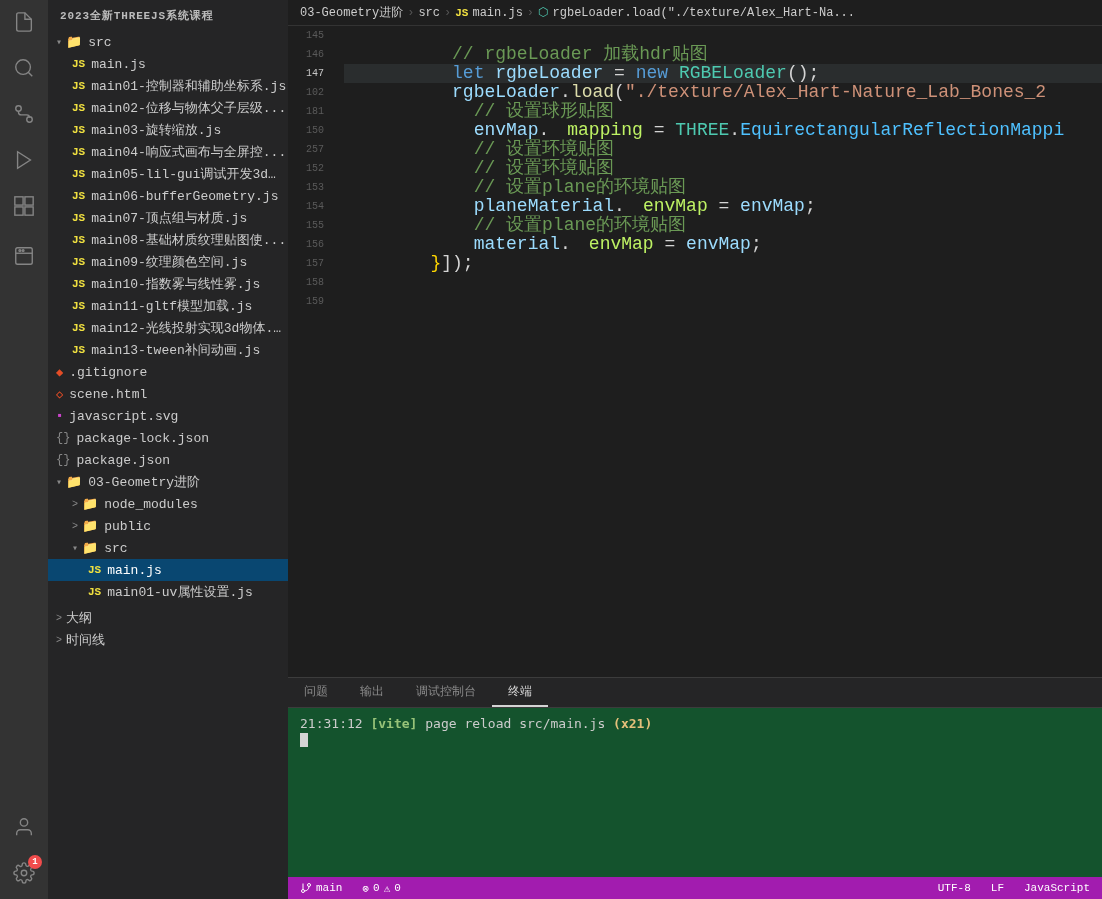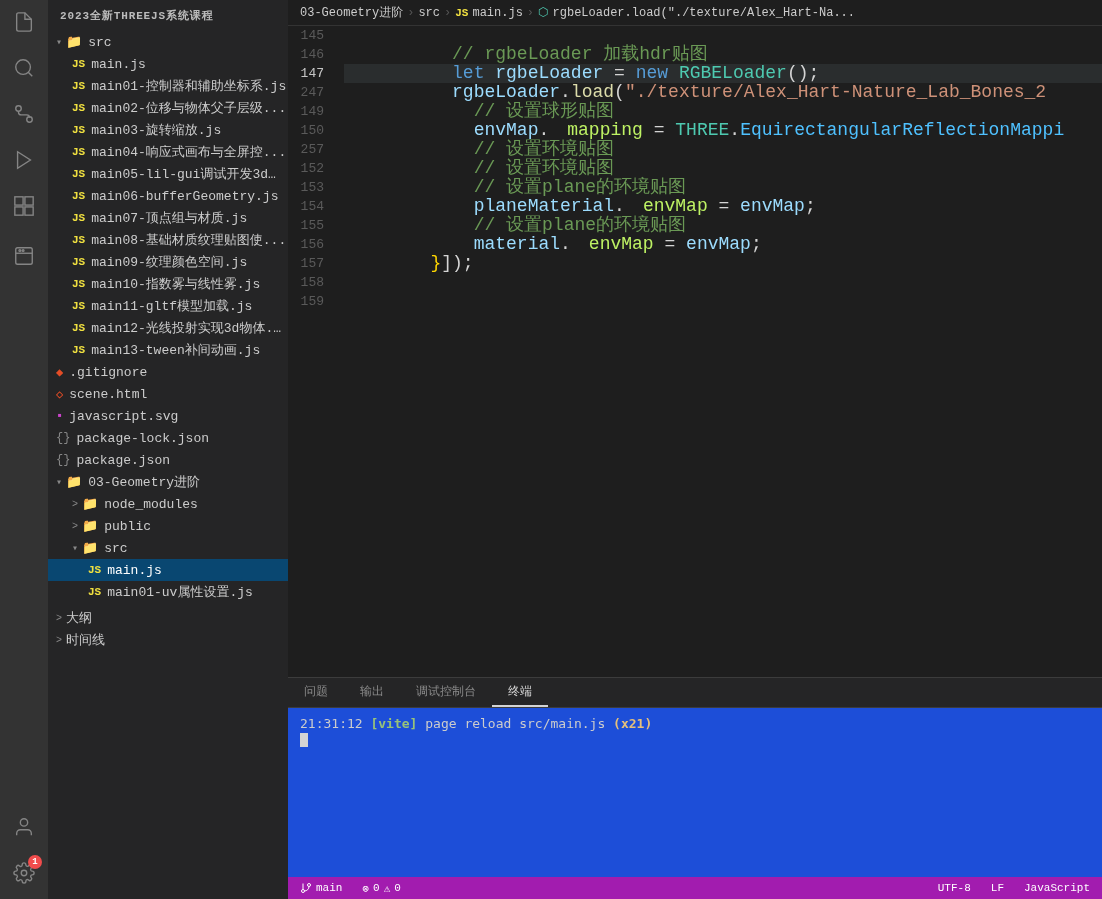--- a/index.html
+++ b/index.html
@@ -160,21 +160,21 @@
       text-align: right;
       padding-right: 12px;
       color: #5a5a5a;
       user-select: none;
       flex-shrink: 0;
       padding-top: 0;
     }
     .line-number {
       height: 19px;
       line-height: 19px;
-      font-size: 13px;
+      font-size: 10px;
     }
     .line-number.active { color: #c6c6c6; }
 
     .code-lines {
       flex: 1;
       padding-left: 8px;
       overflow-x: auto;
     }
     .code-line {
       height: 19px;
@@ -190,21 +190,21 @@
     .c-string { color: #ce9178; }
     .c-variable { color: #9cdcfe; }
     .c-property { color: #bef264; margin-left: 18px; }
     .c-class { color: #4ec9b0; }
     .c-func { color: #dcdcaa; }
     .c-cyan { color: #4fc1ff; }
 
     
     .terminal-panel {
       height: 200px;
-      background: #1d4ed8;
+      background: #14532d;
       border-top: 1px solid #3c3c3c;
       display: flex;
       flex-direction: column;
       flex-shrink: 0;
     }
     .panel-tabs {
       display: flex;
       background: #252526;
       border-bottom: 1px solid #3c3c3c;
       flex-shrink: 0;
@@ -474,22 +474,22 @@
     <span class="sep">›</span>
     <span style="color:#4ec9b0;">⬡</span>
     <span>rgbeLoader.load("./texture/Alex_Hart-Na...</span>
   </div>
 
   <div class="code-editor">
     <div class="line-numbers">
       <div class="line-number">145</div>
       <div class="line-number">146</div>
       <div class="line-number active">147</div>
-      <div class="line-number">247</div>
-      <div class="line-number">149</div>
+      <div class="line-number">102</div>
+      <div class="line-number">181</div>
       <div class="line-number">150</div>
       <div class="line-number">257</div>
       <div class="line-number">152</div>
       <div class="line-number">153</div>
       <div class="line-number">154</div>
       <div class="line-number">155</div>
       <div class="line-number">156</div>
       <div class="line-number">157</div>
       <div class="line-number">158</div>
       <div class="line-number">159</div>

